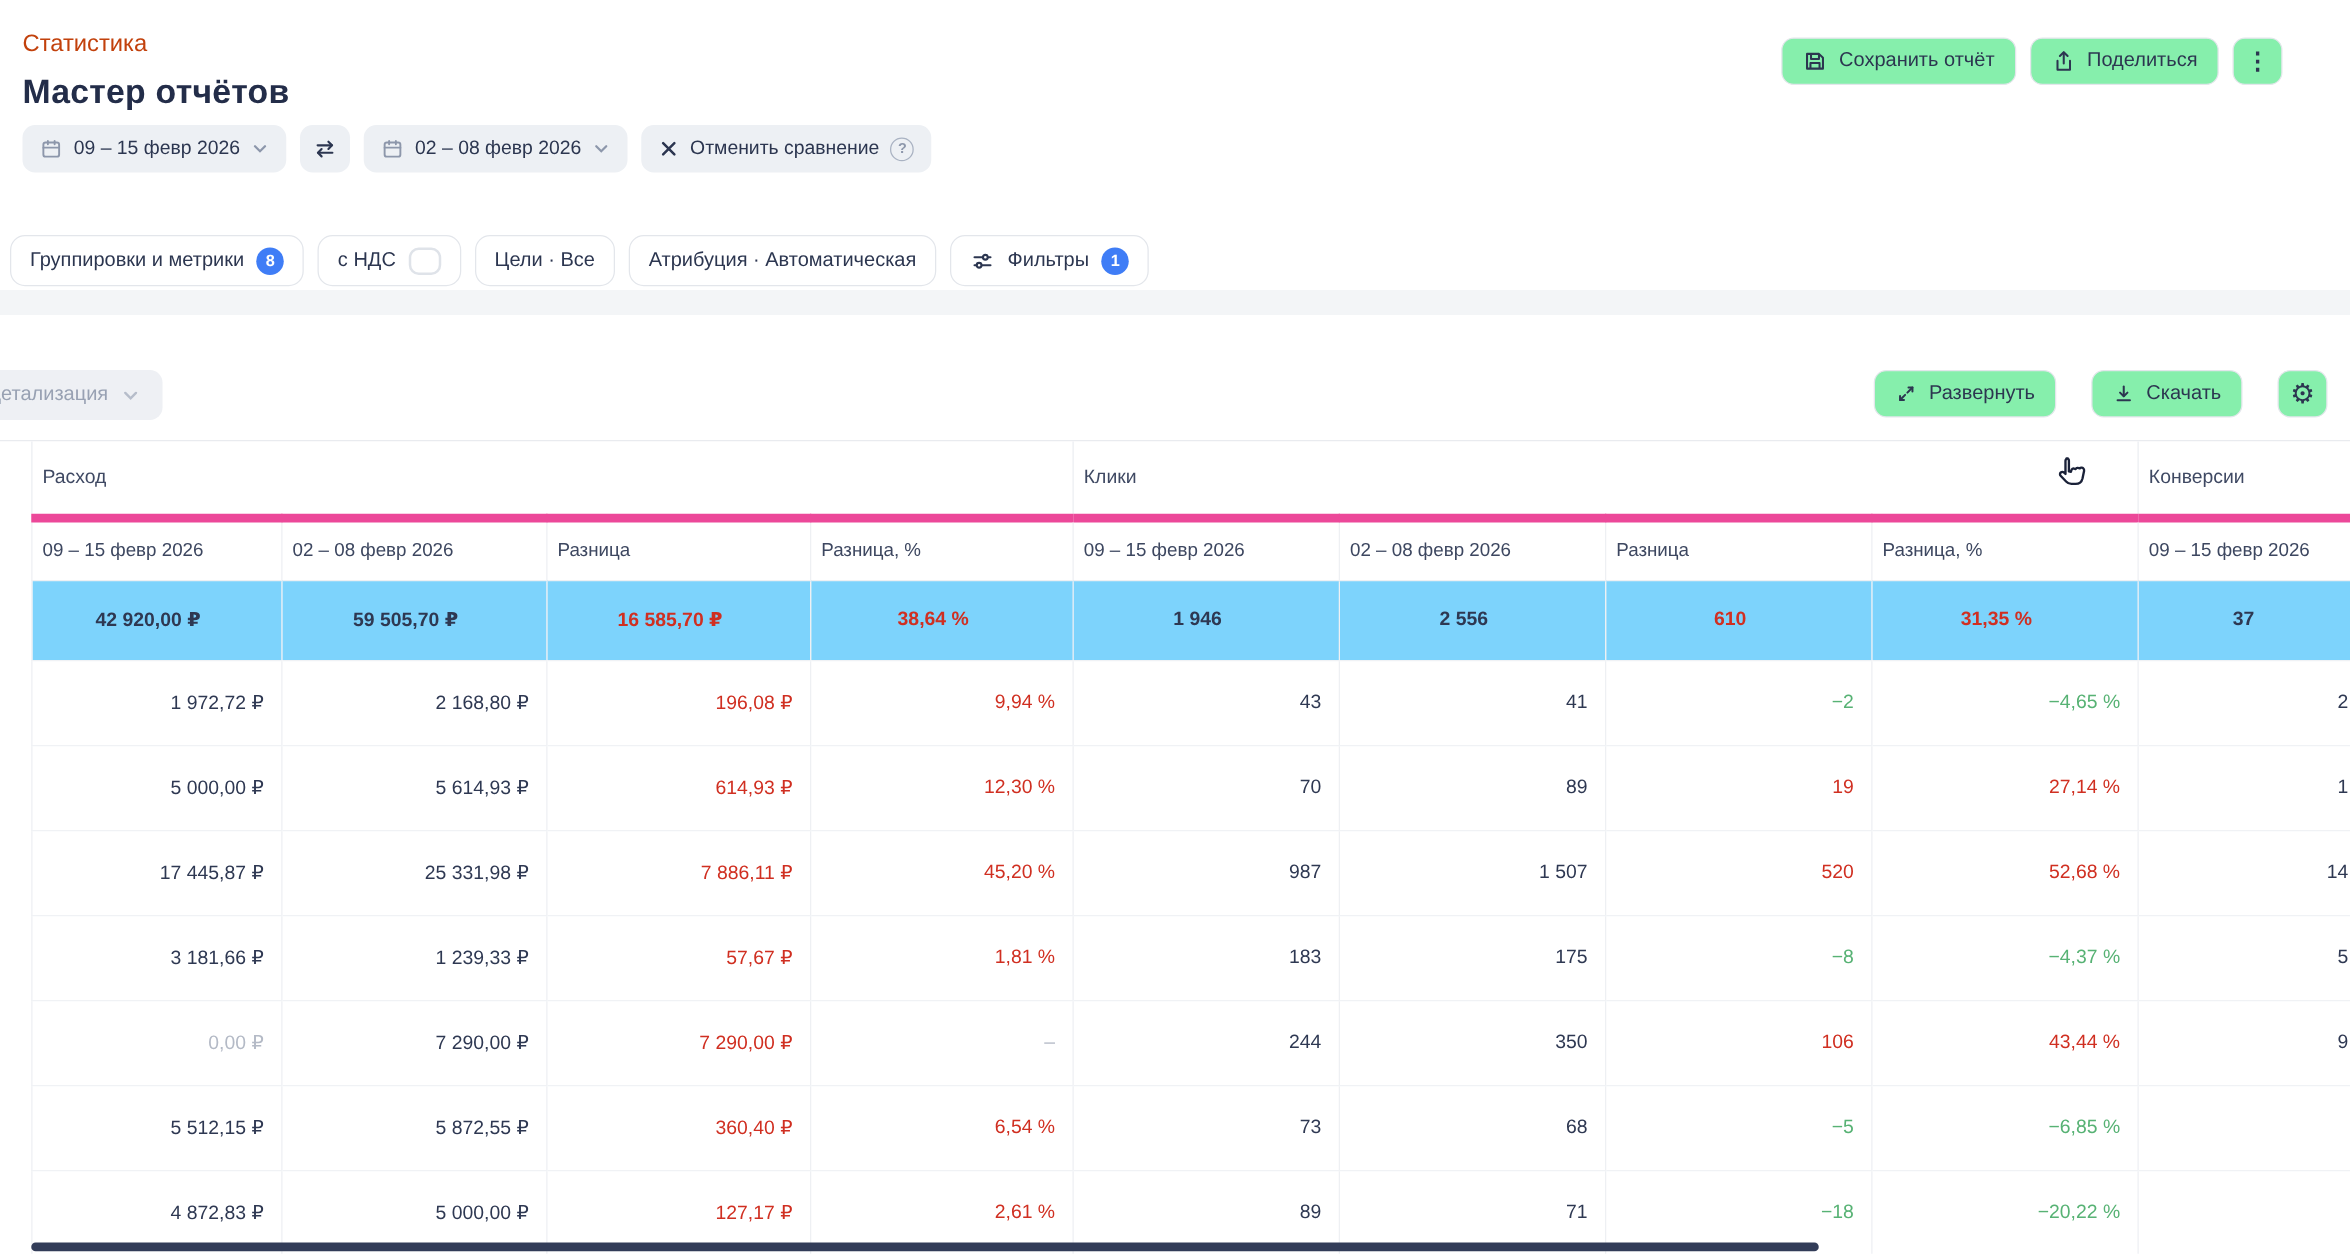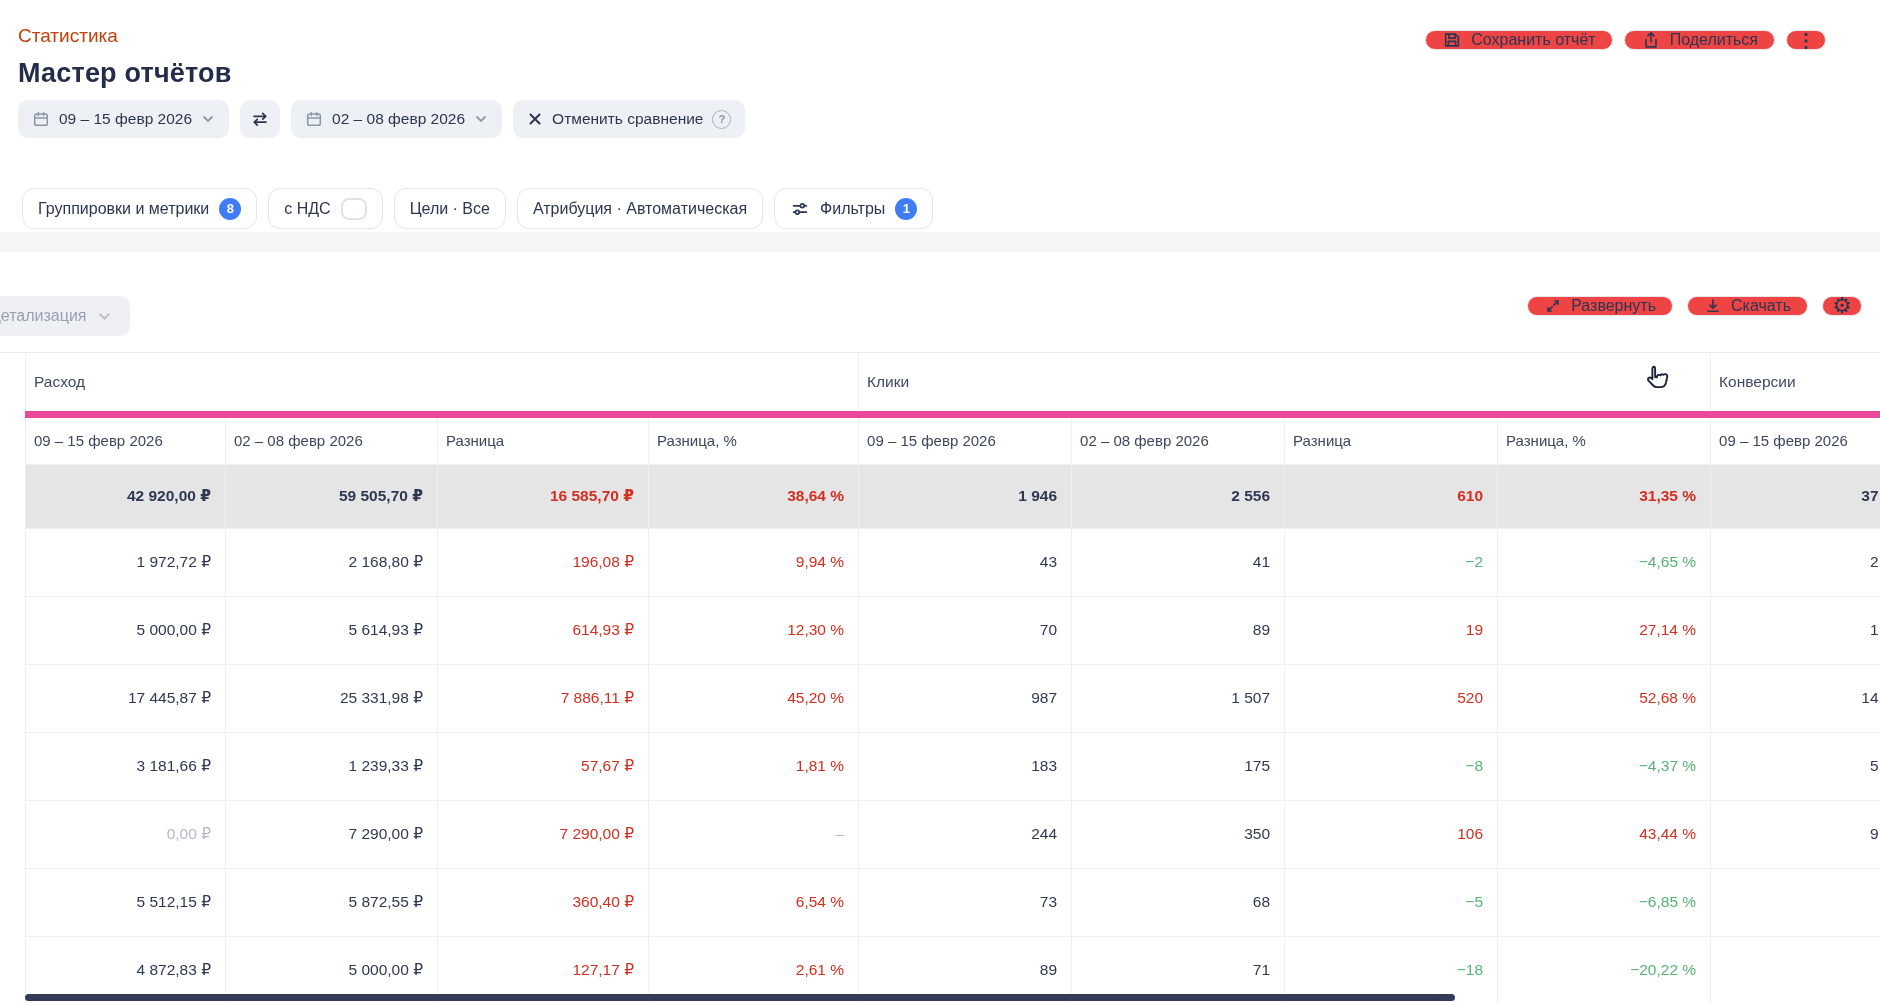--- a/index.html
+++ b/index.html
@@ -3,64 +3,64 @@
 <meta charset="utf-8">
 <style>
   * { box-sizing: border-box; margin: 0; padding: 0; }
   html,body { width:1880px; height:1003px; overflow:hidden; background:#fff;
     font-family:"Liberation Sans","DejaVu Sans",sans-serif; color:#2c3650; }
 
   
   .breadcrumb { position:absolute; top:25px; left:18px; font-size:19px; color:#c2410c; }
   .page-title { position:absolute; top:30px; left:18px; font-size:27px; font-weight:700; color:#232d49; letter-spacing:.2px;margin-top:28px; }
   .header-actions { position:absolute; top:30px; right:54px; display:flex; gap:11px; }
-  .btn { display:flex; align-items:center; gap:9px; height:20px; padding:0 16px;
-    background:#ef4444; border:1px solid #e3e6eb; border-radius:10px; font-size:16px;
+  .btn { display:flex; align-items:center; gap:9px; height:38px; padding:0 16px;
+    background:#86efac; border:1px solid #e3e6eb; border-radius:10px; font-size:16px;
     color:#2c3650; cursor:pointer; white-space:nowrap; }
   .btn.icon-only { width:40px; padding:0; justify-content:center; }
   .icn { display:inline-flex; align-items:center; justify-content:center; }
   .kebab-glyph { font-size:19px; font-weight:700; color:#2c3650; line-height:1; }
 
   
   .date-row { position:absolute; top:100px; left:18px; display:flex; gap:11px; align-items:center; }
   .chip-gray { display:flex; align-items:center; gap:9px; height:38px; padding:0 14px;
     background:#edf0f4; border-radius:10px; font-size:15.5px; color:#2c3650; cursor:pointer; white-space:nowrap; }
   .chip-gray.square { width:40px; padding:0; justify-content:center; }
   .help-circle { width:19px; height:19px; border:1.6px solid #a9b2c2; border-radius:50%;
     display:flex; align-items:center; justify-content:center; font-size:11.5px; color:#8d97ab; font-weight:700; }
 
   
-  .filter-row { position:absolute; top:188px; left:22px; display:flex; gap:11px; align-items:center; }
+  .filter-row { position:absolute; top:188px; left:8px; display:flex; gap:11px; align-items:center; }
   .chip-white { display:flex; align-items:center; gap:10px; height:41px; padding:0 15px;
     background:#fff; border:1px solid #e3e6eb; border-radius:12px; font-size:16px; color:#2c3650;
     cursor:pointer; white-space:nowrap; }
   .badge { min-width:22px; height:22px; border-radius:50%; background:#3f7df6; color:#fff;
     font-size:13px; font-weight:700; display:flex; align-items:center; justify-content:center; }
   .toggle-off { width:26px; height:22px; border:2px solid #dfe3e9; border-radius:8px; background:#fff; }
 
   .gray-band { position:absolute; top:232px; left:0; width:1880px; height:20px; background:#f3f5f7; }
 
   
   .detail-chip { position:absolute; top:296px; left:-28px; display:flex; align-items:center; gap:10px;
     height:40px; padding:0 18px; background:#eef0f4; border-radius:10px; font-size:16px; color:#98a1b3; cursor:default; }
-  .toolbar-right { position:absolute; top:296px; right:18px; display:flex; gap:14px; align-items:center; }
+  .toolbar-right { position:absolute; top:296px; right:18px; display:flex; gap:28px; align-items:center; }
   .gear-glyph { font-size:22px; color:#2c3650; line-height:1; }
 
   
   .table-wrap { position:absolute; top:352px; left:0; width:1880px; height:651px;
     overflow:hidden; border-top:1px solid #e9ebef; background:#fff; }
   table { border-collapse:collapse; table-layout:fixed; width:1867px; margin-left:25px; }
   th, td { font-weight:400; border-left:1px solid #eef0f3; }
   tr.group-row th { height:61px; text-align:left; padding-left:8px; font-size:15.5px; color:#3f4963;
     border-left:1px solid #eceef2; border-bottom:7px solid #ec4899; }
   tr.colhead-row th { height:50px; text-align:left; padding-left:8px; font-size:15px; color:#3d4760;
     border-bottom:1px solid #eef0f3; cursor:pointer; }
   tbody td { height:68px; text-align:right; padding-right:14px; font-size:15.5px; color:#2e3852;
     border-bottom:1px solid #f0f2f5; }
-  tr.totals td { height:64px; background:#e5e5e5; font-weight:700; }
+  tr.totals td { height:64px; background:#7dd3fc; font-weight:700;text-align:center; }
   td[data-state="neg"] { color:#d02f21; }
   td[data-state="pos"] { color:#57b274; }
   td[data-state="muted"] { color:#b4bac6;margin-top:12px; }
 
   .hand-cursor { position:absolute; top:362px; left:1642px; width:30px; height:34px; }
   .hscrollbar { position:absolute; left:25px; top:994px; width:1430px; height:7px;
     background:#323c58; border-radius:4px; }
   svg { display:block; }
 </style>
 </head>

